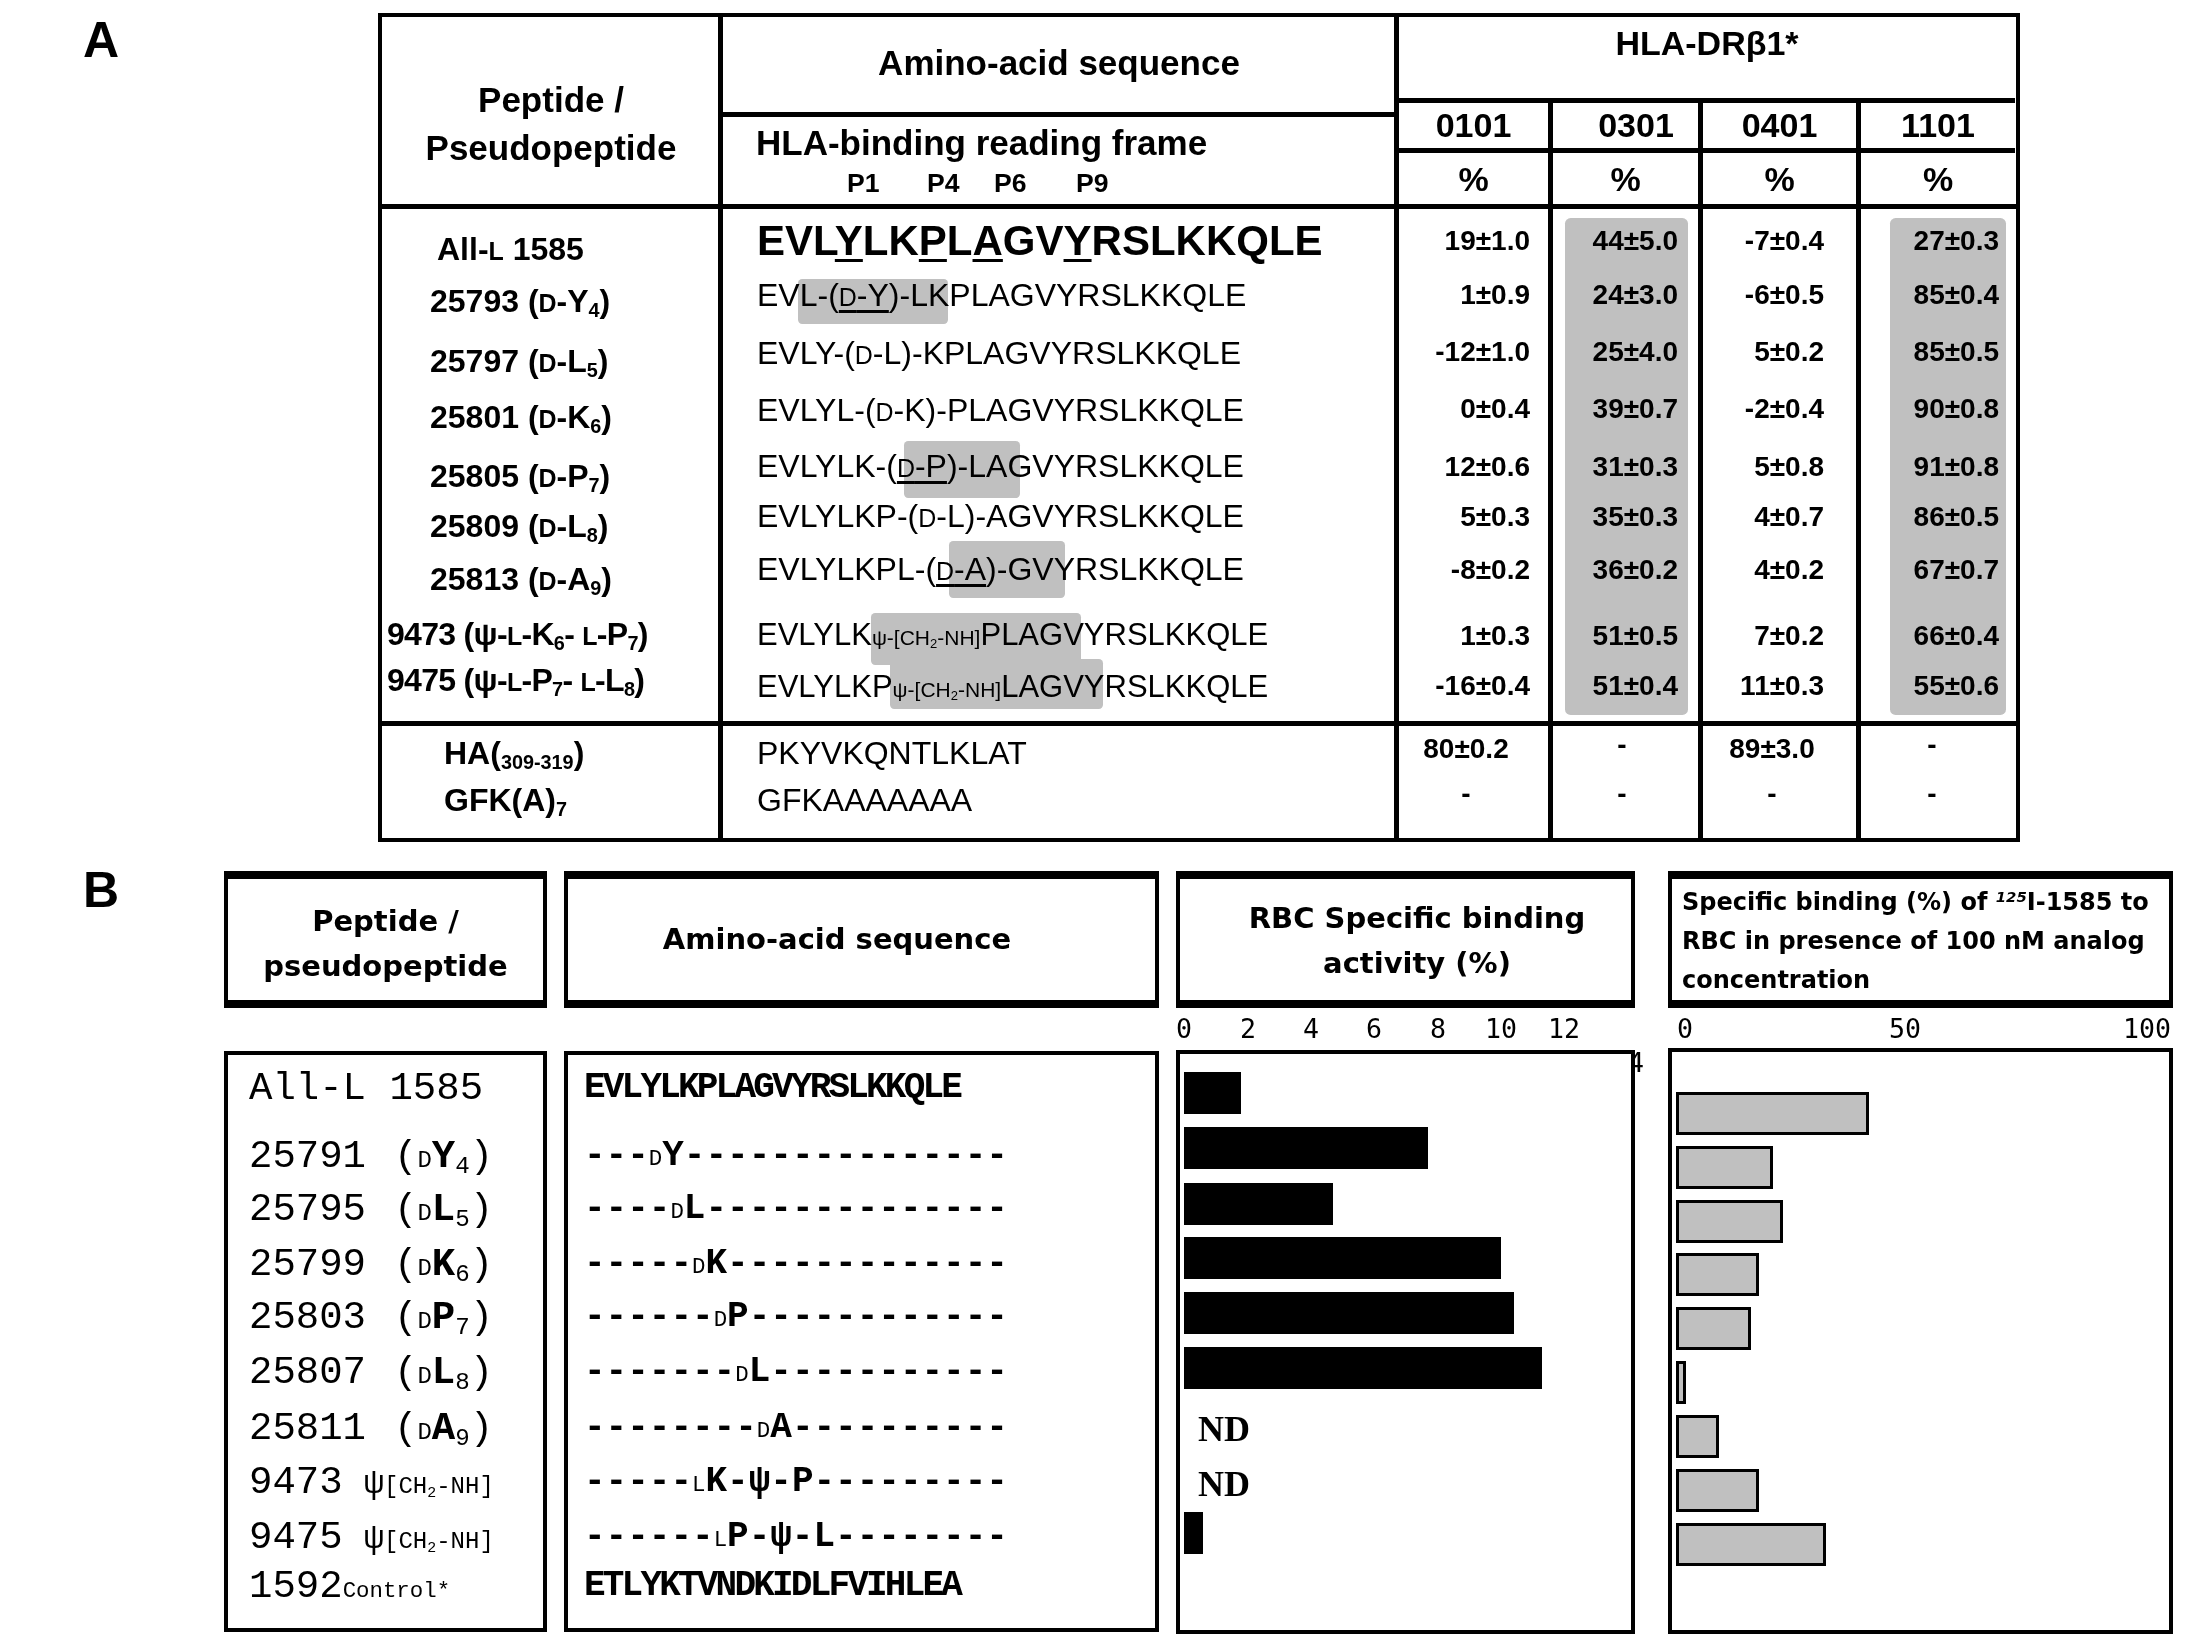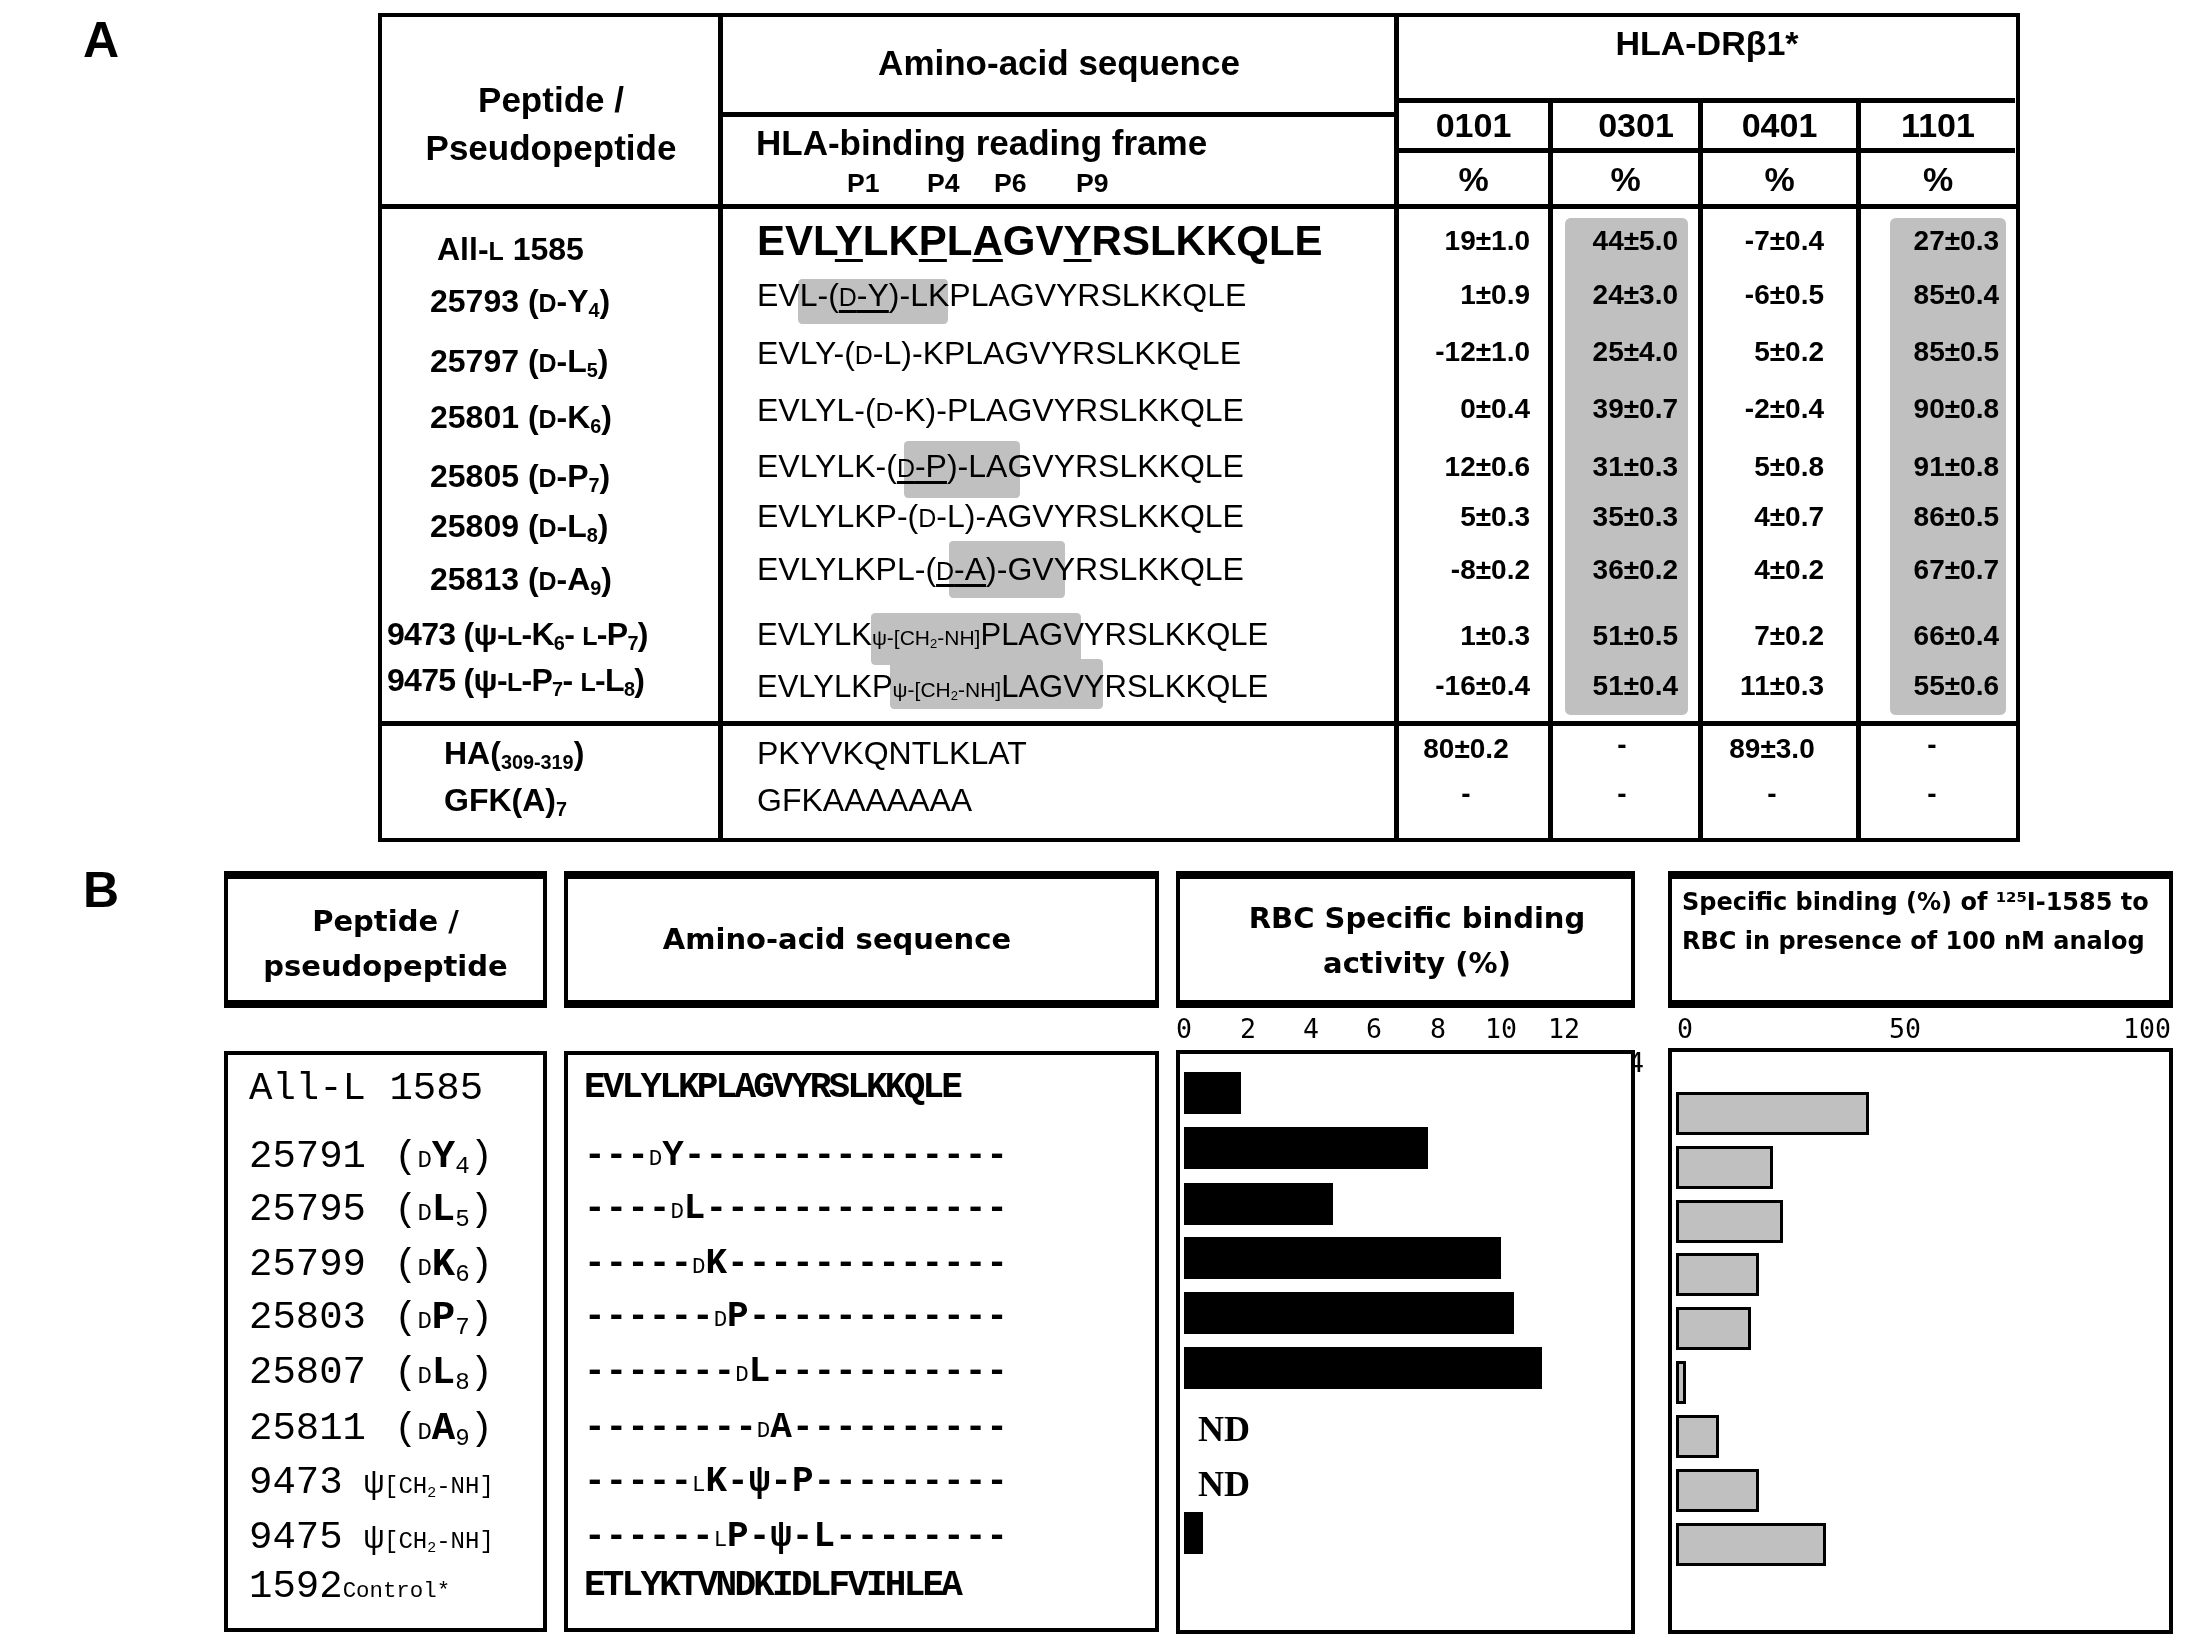--- a/index.html
+++ b/index.html
@@ -10,21 +10,21 @@
   .vline { position:absolute; background:#000; width:4.9px; }
   .hline { position:absolute; background:#000; height:4.9px; }
   .hcell { position:absolute; font-weight:bold; text-align:center; font-family:"Liberation Sans", sans-serif; }
   .cell-txt { position:absolute; font-size:32px; white-space:nowrap; font-family:"Liberation Sans", sans-serif; }
   .name-txt { position:absolute; font-size:32px; font-weight:bold; white-space:nowrap; text-align:center; }
   .val { position:absolute; font-size:28px; font-weight:bold; white-space:nowrap; text-align:right; }
   .hl-col { position:absolute; background:#c0c0c0; border-radius:5.6px; }
   .hl-box { position:absolute; background:#c0c0c0; border-radius:4.2px; }
   .sc { font-size:0.78em; }
   sub { font-size:0.62em; vertical-align:-0.25em; line-height:0; }
-  sup { font-size:0.62em; vertical-align:0.55em; line-height:0; }
+  sup { font-size:0.62em; vertical-align:0.55em; line-height:0;font-style:italic; }
   .u { text-decoration:underline; text-decoration-thickness:2.8px; text-underline-offset:4.2px; }
   
   .bbox { position:absolute; border:4.9px solid #000; border-top-width:8.4px; border-bottom-width:8.4px; box-sizing:border-box; background:#fff; }
   .bhead { position:absolute; font-family:"DejaVu Sans", sans-serif; font-weight:bold; font-size:29px; text-align:center; line-height:1.5; }
   .bname { position:absolute; font-family:"Liberation Mono", monospace; font-size:39px; white-space:nowrap; }
   .bseq { position:absolute; font-family:"Liberation Mono", monospace; font-size:36px; white-space:nowrap; font-weight:bold; letter-spacing:-2.8px; }
   .tick { position:absolute; font-family:"DejaVu Sans Mono", monospace; font-size:26.6px; text-align:center; width:56px; }
   .grid { position:absolute; width:0; border-left:3.5px dashed #000; }
   .bar-black { position:absolute; background:#000; height:67px; }
   .bar-grey { position:absolute; background:#c0c0c0; border:3.5px solid #000; box-sizing:border-box; height:64px; }
@@ -116,20 +116,21 @@
 <div class="bhead" style="left:564px;top:918px;width:546px;">Amino-acid sequence</div>
 <div class="bbox" style="left:1176px;top:871px;width:459px;height:137px;"></div>
 <div class="bhead" style="left:1176px;top:896px;width:482px;line-height:45px;">
   <div>RBC Specific binding</div>
   <div>activity (%)</div>
 </div>
 <div class="bbox" style="left:1668px;top:871px;width:505px;height:137px;"></div>
 <div class="bhead" style="left:1682px;top:883px;width:490px;text-align:left;font-size:24px;line-height:39px;">
   <div><span>Specific binding  (%) of </span><sup>125</sup><span>I-1585 to</span></div>
   <div>RBC in presence of 100 nM analog</div>
+  <div>concentration</div>
 </div>
 
 <div id="ticks1">
     <div class="tick" style="left:1156px;top:1013px;">0</div>
     <div class="tick" style="left:1220px;top:1013px;">2</div>
     <div class="grid" style="left:1248px;top:1057px;height:572px;"></div>
     <div class="tick" style="left:1283px;top:1013px;">4</div>
     <div class="grid" style="left:1311px;top:1057px;height:572px;"></div>
     <div class="tick" style="left:1346px;top:1013px;">6</div>
     <div class="grid" style="left:1374px;top:1057px;height:572px;"></div>

